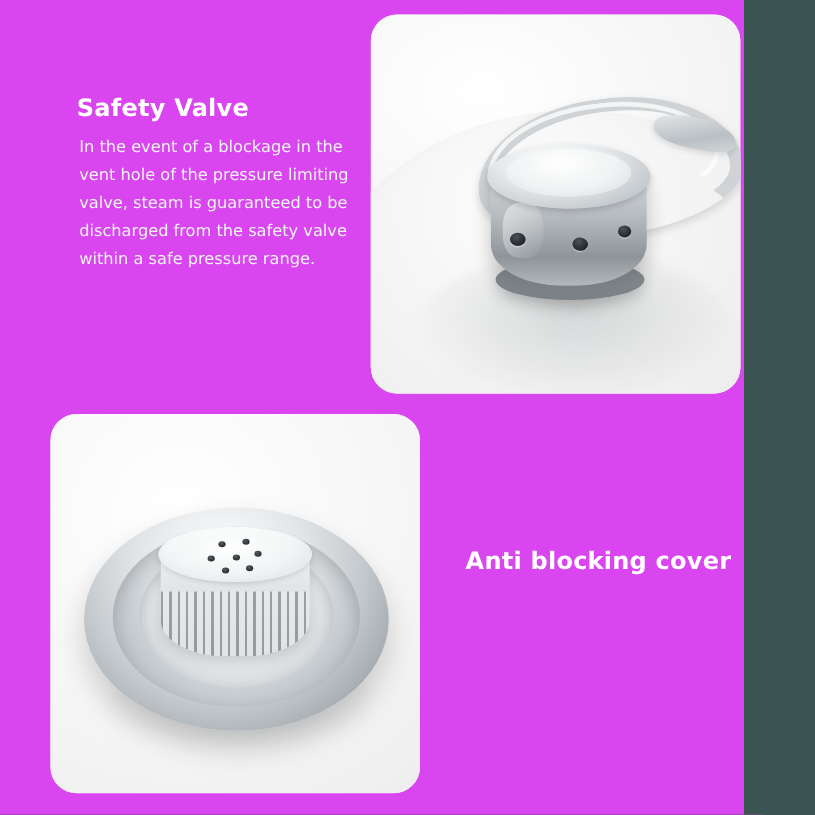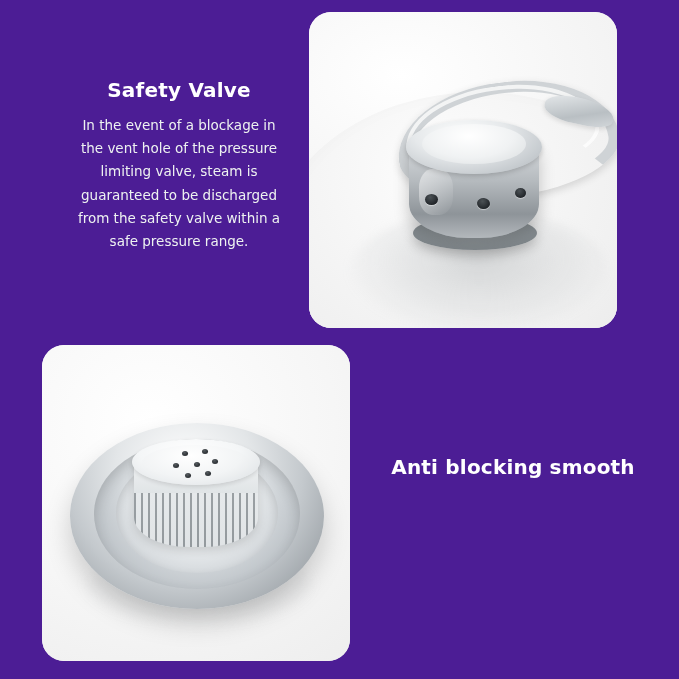--- a/index.html
+++ b/index.html
@@ -8,24 +8,23 @@
   }
   body {
     width: 679px;
     height: 679px;
     background: #3a5551;
     font-family: "DejaVu Sans", sans-serif;
     overflow: hidden;
   }
   .page {
     position: relative;
-    width: 679px;
+    width: 620px;
     height: 679px;
-    background: #4c1d95;
-    text-align: center;
+    background: #d946ef;
   }
 
   
   .block-top-text {
     position: absolute;
     left: 64px;
     top: 78px;
     width: 230px;
   }
   .block-bottom-text {
@@ -39,21 +38,21 @@
     font-size: 20px;
     font-weight: bold;
     letter-spacing: 0.2px;
     margin: 0 0 10px 0;
     line-height: 1.2;
   }
   .feature-body {
     color: #eef2f1;
     font-size: 13.5px;
     line-height: 1.72;
-    margin: 12px;
+    margin: 2px;
     font-weight: 400;
   }
 
   
   .photo-card {
     position: absolute;
     border-radius: 22px;
     overflow: hidden;
     background: #f2f2f2;
   }
@@ -347,16 +346,16 @@
       <div class="pin-hole ph2"></div>
       <div class="pin-hole ph3"></div>
       <div class="pin-hole ph4"></div>
       <div class="pin-hole ph5"></div>
       <div class="pin-hole ph6"></div>
       <div class="pin-hole ph7"></div>
     </div>
   </div>
 
   <div class="block-bottom-text">
-    <h2 class="feature-title">Anti blocking smooth</h2>
+    <h2 class="feature-title">Anti blocking cover</h2>
   </div>
 
 </div>
 
 </body></html>

